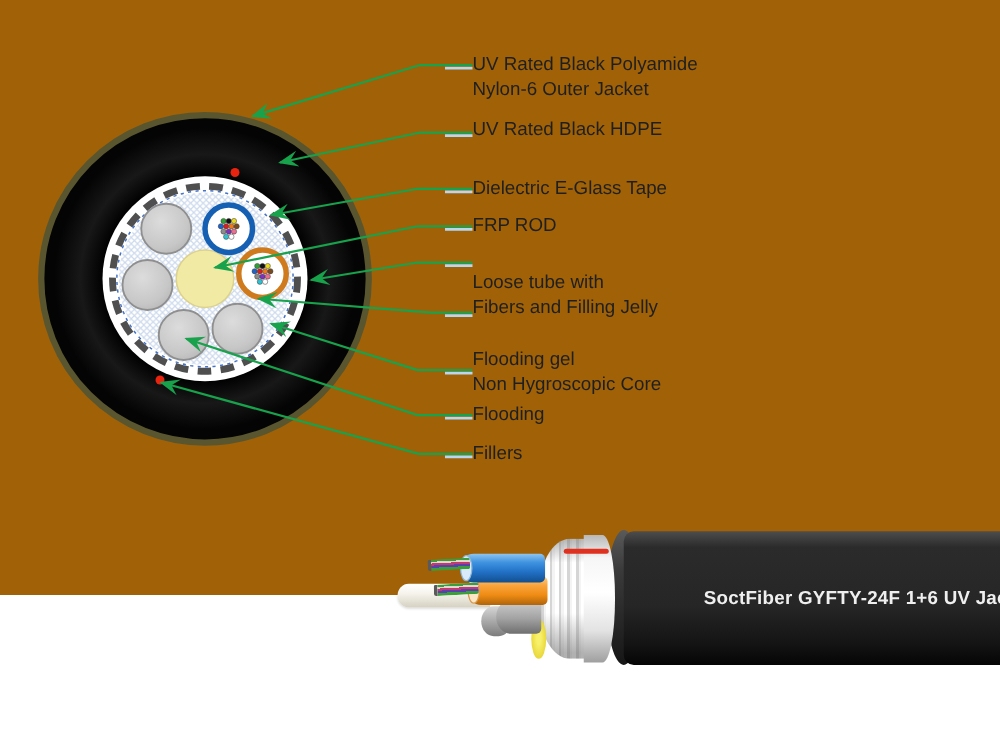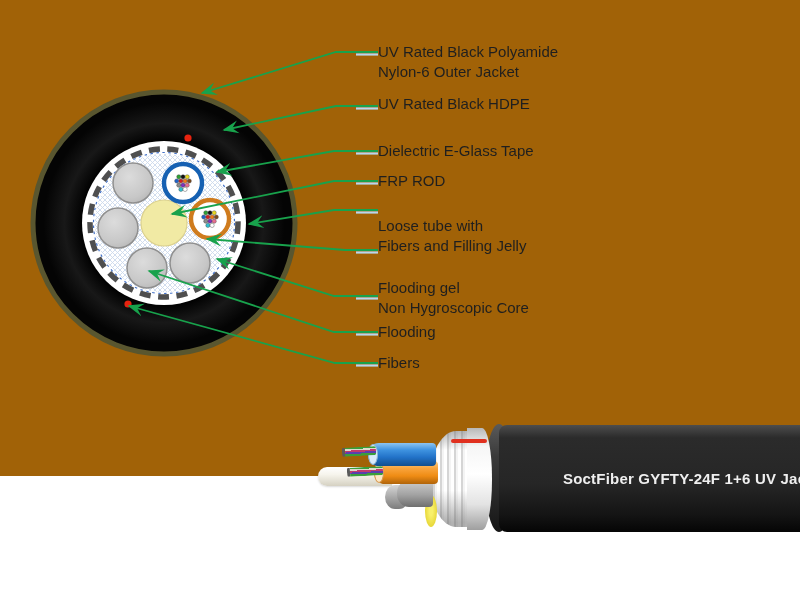--- a/index.html
+++ b/index.html
@@ -173,21 +173,21 @@
     <div>Fibers and Filling Jelly</div>
   </div>
   <div class="callout" style="top:278px">
     <div>Flooding gel</div>
     <div>Non Hygroscopic Core</div>
   </div>
   <div class="callout" style="top:322px">
     <div>Flooding</div>
   </div>
   <div class="callout" style="top:353px">
-    <div>Fibers</div>
+    <div>Fillers</div>
   </div>
 
   <div id="cable">
     <div class="abs" id="jacket-rim"></div>
     <div class="abs" id="jacket-body"></div>
     <div class="abs" id="yarn-ribbed"></div>
     <div class="abs" id="yarn-smooth"></div>
     <div class="abs" id="ripcord-stripe"></div>
     <div class="abs" id="yarn-yellow"></div>
     <div class="abs" id="frp-rod"></div>

